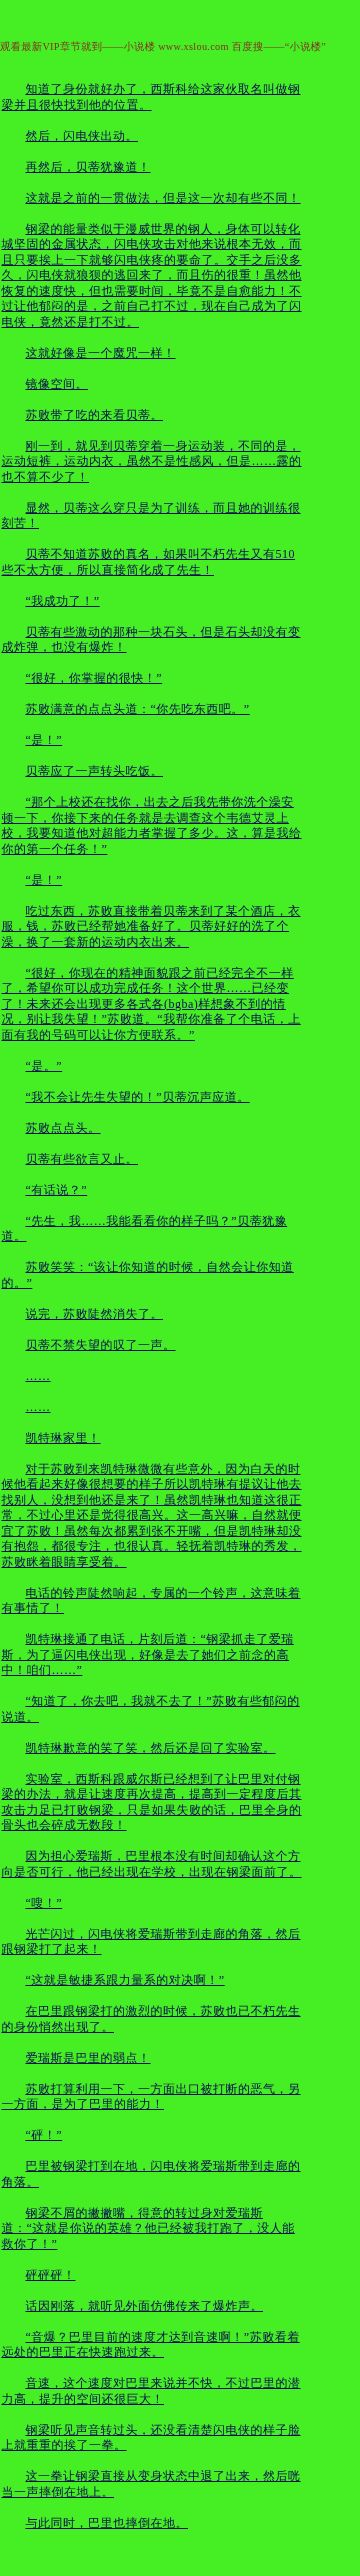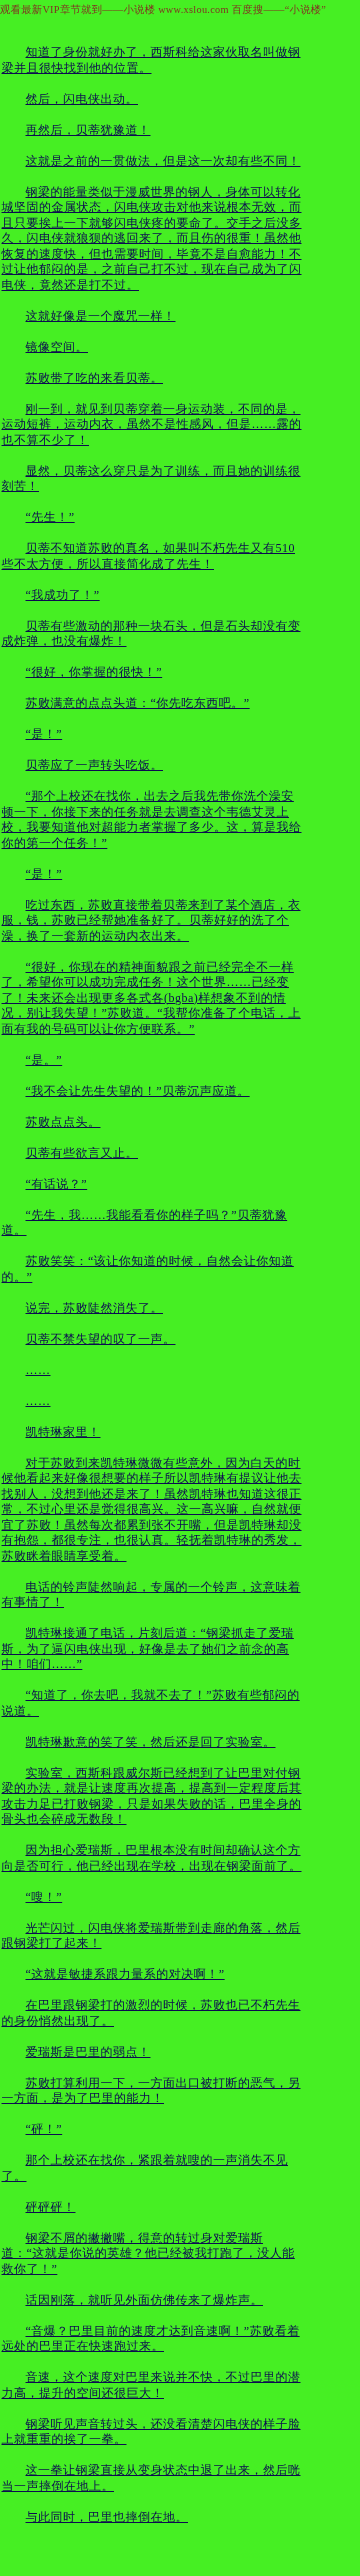--- a/index.html
+++ b/index.html
@@ -8,20 +8,21 @@
   }
   body {
     width: 361px;
     height: 3035px;
     overflow: hidden;
     background: #46EF23;
     font-family: "Liberation Serif", "DejaVu Serif", serif;
   }
   .page {
     width: 305px;
+    margin-top: 37px;
   }
   .ad-line {
     color: #833022;
     font-size: 10.3px;
     line-height: 12.4px;
     text-align: center;
     letter-spacing: 0.3px;
     white-space: nowrap;
   }
   .ad-line.header {
@@ -54,21 +55,20 @@
       <p>知道了身份就好办了，西斯科给这家伙取名叫做钢梁并且很快找到他的位置。</p>
       <p>然后，闪电侠出动。</p>
       <p>再然后，贝蒂犹豫道！</p>
       <p>这就是之前的一贯做法，但是这一次却有些不同！</p>
       <p>钢梁的能量类似于漫威世界的钢人，身体可以转化城坚固的金属状态，闪电侠攻击对他来说根本无效，而且只要挨上一下就够闪电侠疼的要命了。交手之后没多久，闪电侠就狼狈的逃回来了，而且伤的很重！虽然他恢复的速度快，但也需要时间，毕竟不是自愈能力！不过让他郁闷的是，之前自己打不过，现在自己成为了闪电侠，竟然还是打不过。</p>
       <p>这就好像是一个魔咒一样！</p>
       <p>镜像空间。</p>
       <p>苏败带了吃的来看贝蒂。</p>
       <p>刚一到，就见到贝蒂穿着一身运动装，不同的是，运动短裤，运动内衣，虽然不是性感风，但是……露的也不算不少了！</p>
       <p>显然，贝蒂这么穿只是为了训练，而且她的训练很刻苦！</p>
-      <p>“先生！”</p>
       <p>贝蒂不知道苏败的真名，如果叫不朽先生又有510些不太方便，所以直接简化成了先生！</p>
       <p>“我成功了！”</p>
       <p>贝蒂有些激动的那种一块石头，但是石头却没有变成炸弹，也没有爆炸！</p>
       <p>“很好，你掌握的很快！”</p>
       <p>苏败满意的点点头道：“你先吃东西吧。”</p>
       <p>“是！”</p>
       <p>贝蒂应了一声转头吃饭。</p>
       <p>“那个上校还在找你，出去之后我先带你洗个澡安顿一下，你接下来的任务就是去调查这个韦德艾灵上校，我要知道他对超能力者掌握了多少。这，算是我给你的第一个任务！”</p>
       <p>“是！”</p>
       <p>吃过东西，苏败直接带着贝蒂来到了某个酒店，衣服，钱，苏败已经帮她准备好了。贝蒂好好的洗了个澡，换了一套新的运动内衣出来。</p>
@@ -92,23 +92,23 @@
       <p>凯特琳歉意的笑了笑，然后还是回了实验室。</p>
       <p>实验室，西斯科跟威尔斯已经想到了让巴里对付钢梁的办法，就是让速度再次提高，提高到一定程度后其攻击力足已打败钢梁，只是如果失败的话，巴里全身的骨头也会碎成无数段！</p>
       <p>因为担心爱瑞斯，巴里根本没有时间却确认这个方向是否可行，他已经出现在学校，出现在钢梁面前了。</p>
       <p>“嗖！”</p>
       <p>光芒闪过，闪电侠将爱瑞斯带到走廊的角落，然后跟钢梁打了起来！</p>
       <p>“这就是敏捷系跟力量系的对决啊！”</p>
       <p>在巴里跟钢梁打的激烈的时候，苏败也已不朽先生的身份悄然出现了。</p>
       <p>爱瑞斯是巴里的弱点！</p>
       <p>苏败打算利用一下，一方面出口被打断的恶气，另一方面，是为了巴里的能力！</p>
       <p>“砰！”</p>
-      <p>那个上校还在找你，紧跟着就嗖的一声消失不见了。</p>
+      <p>巴里被钢梁打到在地，闪电侠将爱瑞斯带到走廊的角落。</p>
+      <p>钢梁不屑的撇撇嘴，得意的转过身对爱瑞斯道：“这就是你说的英雄？他已经被我打跑了，没人能救你了！”</p>
       <p>砰砰砰！</p>
-      <p>钢梁不屑的撇撇嘴，得意的转过身对爱瑞斯道：“这就是你说的英雄？他已经被我打跑了，没人能救你了！”</p>
       <p>话因刚落，就听见外面仿佛传来了爆炸声。</p>
       <p>“音爆？巴里目前的速度才达到音速啊！”苏败看着远处的巴里正在快速跑过来。</p>
       <p>音速，这个速度对巴里来说并不快，不过巴里的潜力高，提升的空间还很巨大！</p>
       <p>钢梁听见声音转过头，还没看清楚闪电侠的样子脸上就重重的挨了一拳。</p>
       <p>这一拳让钢梁直接从变身状态中退了出来，然后咣当一声摔倒在地上。</p>
       <p>与此同时，巴里也摔倒在地。</p>
     </div>
 
 </div>
 

